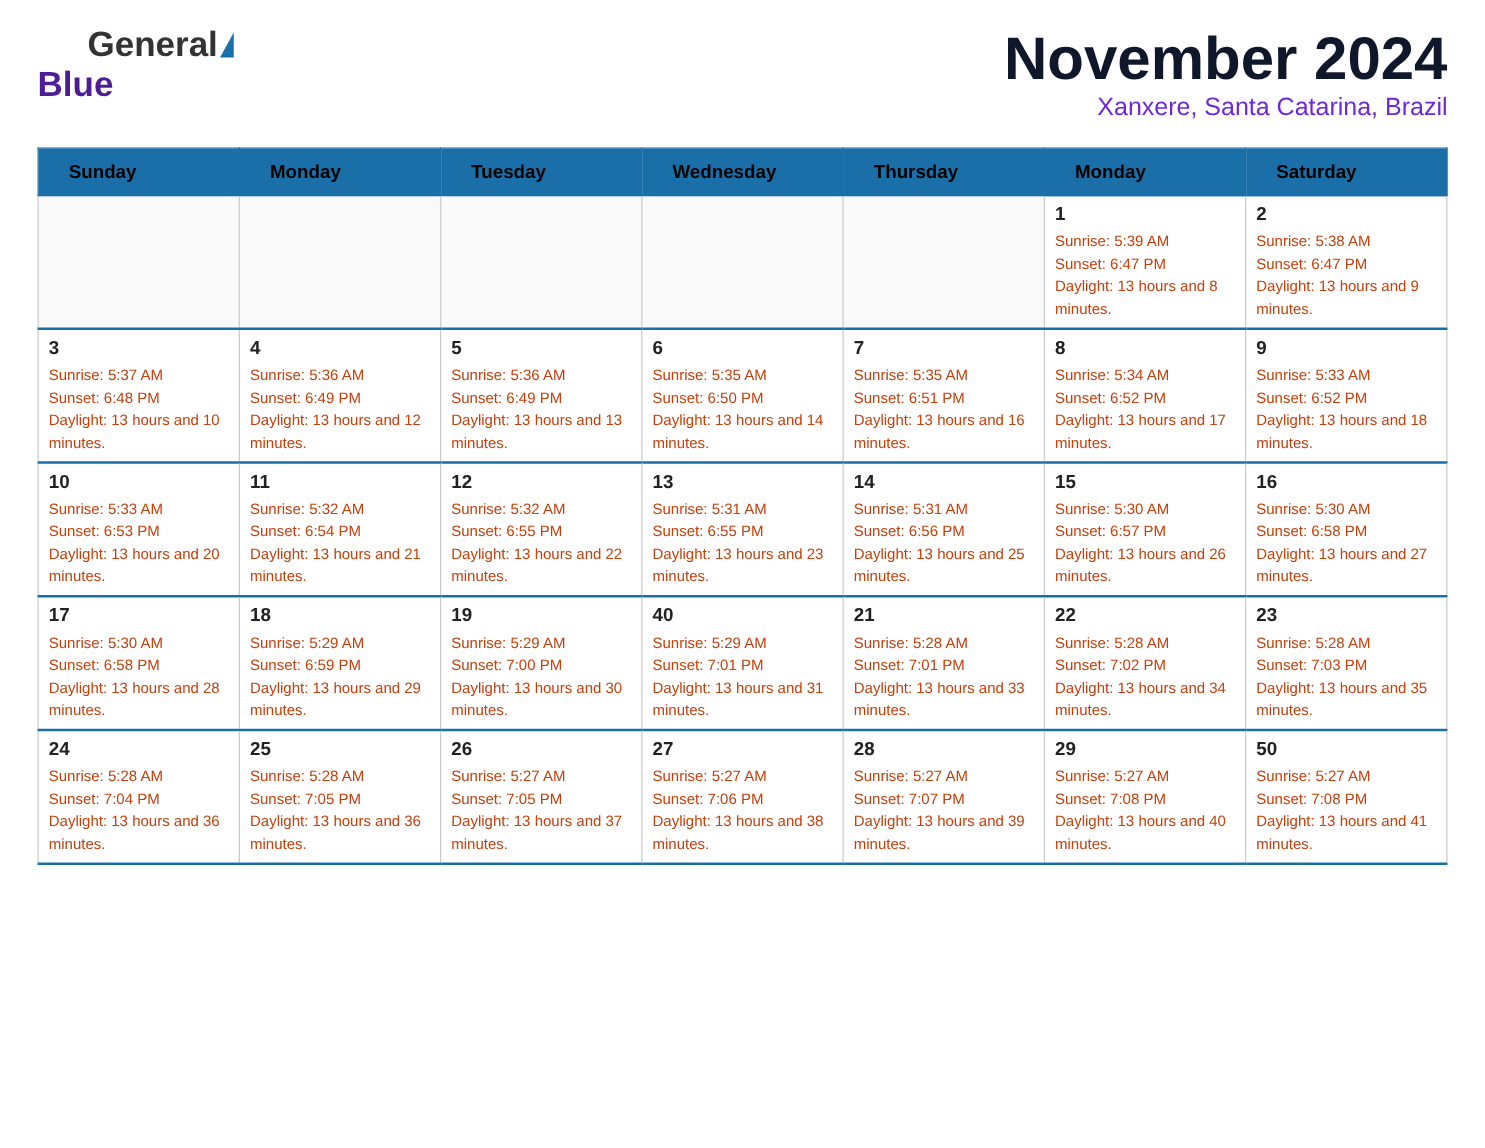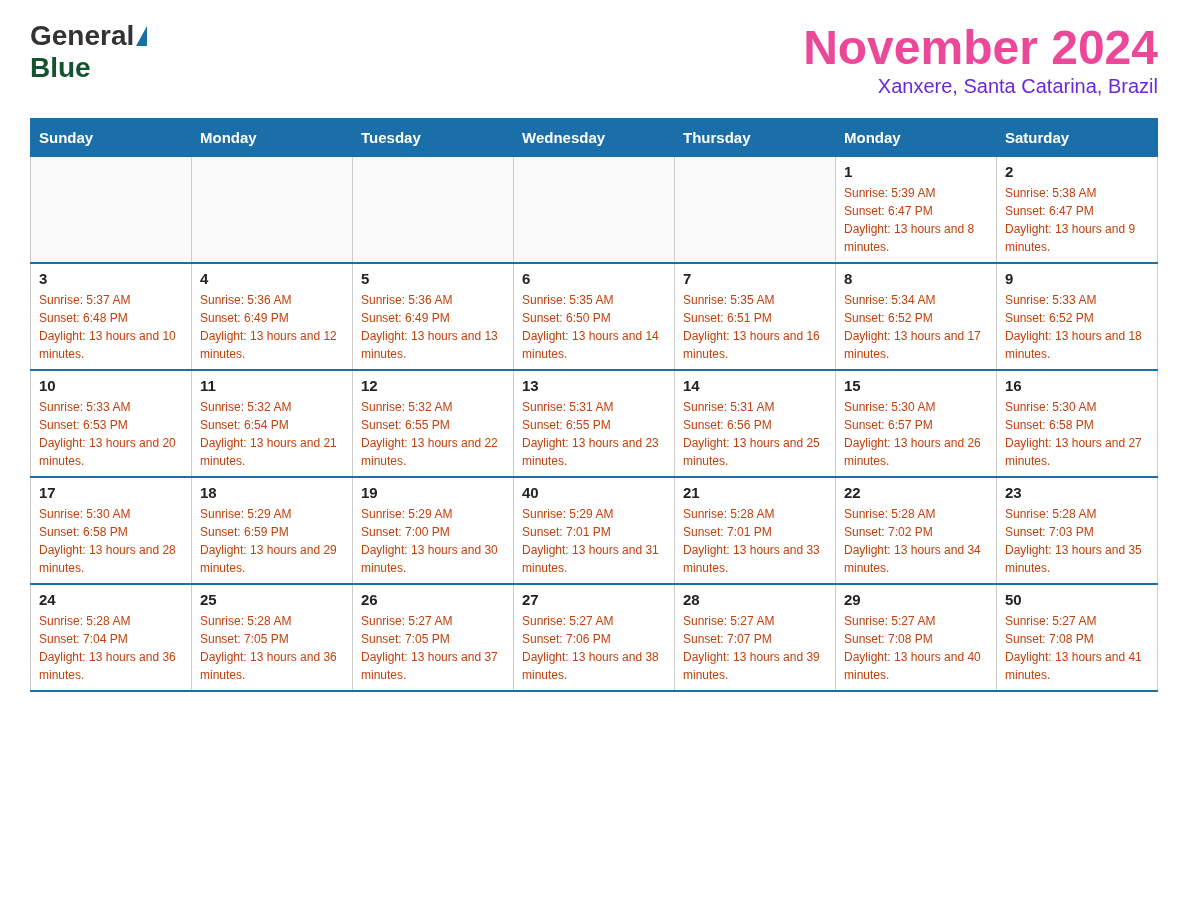--- a/index.html
+++ b/index.html
@@ -19,34 +19,34 @@
       display: flex;
       flex-direction: column;
       align-items: flex-start;
     }
     .title-section {
       text-align: right;
     }
     .month-title {
       font-size: 48px;
       font-weight: bold;
-      color: #ec4899;
+      color: #0f172a;
     }
     .location {
       font-size: 20px;
       color: #6d28d9;
     }
     .calendar {
       width: 100%;
       border-collapse: collapse;
     }
     .calendar th {
       background-color: #1a6fa8;
-      color: #ffffff;
-      padding: 10px 8px;
+      color: #000000;
+      padding: 10px 24px;
       text-align: left;
       font-size: 15px;
       font-weight: bold;
       border: 1px solid #1a6fa8;
     }
     .calendar td {
       vertical-align: top;
       padding: 6px 8px;
       border: 1px solid #ccc;
       width: 14.28%;
@@ -69,28 +69,29 @@
       font-size: 12px;
       color: #c2410c;
       line-height: 1.5;
     }
     .empty-cell {
       background: #f9f9f9;
     }
     .logo-row {
       display: flex;
       align-items: center;
+      margin-left: 40px;
     }
     .logo-general-part {
       color: #333;
       font-size: 28px;
       font-weight: bold;
     }
     .logo-blue-part {
-      color: #14532d;
+      color: #4c1d95;
       font-size: 28px;
       font-weight: bold;
     }
   </style>
 </head>
 <body>
 
 <div class="header">
   <div class="logo">
     <div class="logo-row">

